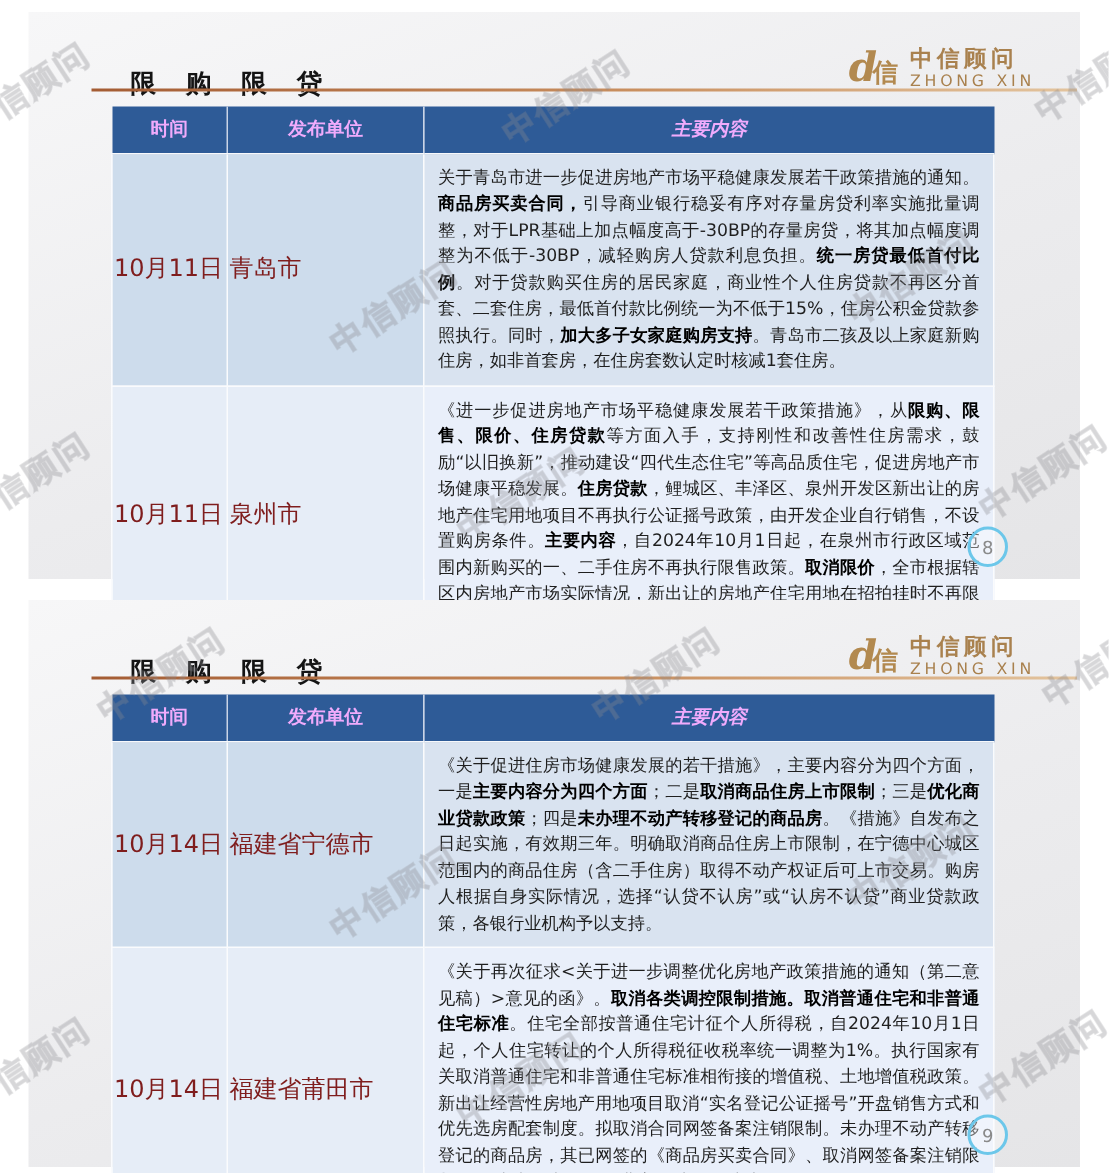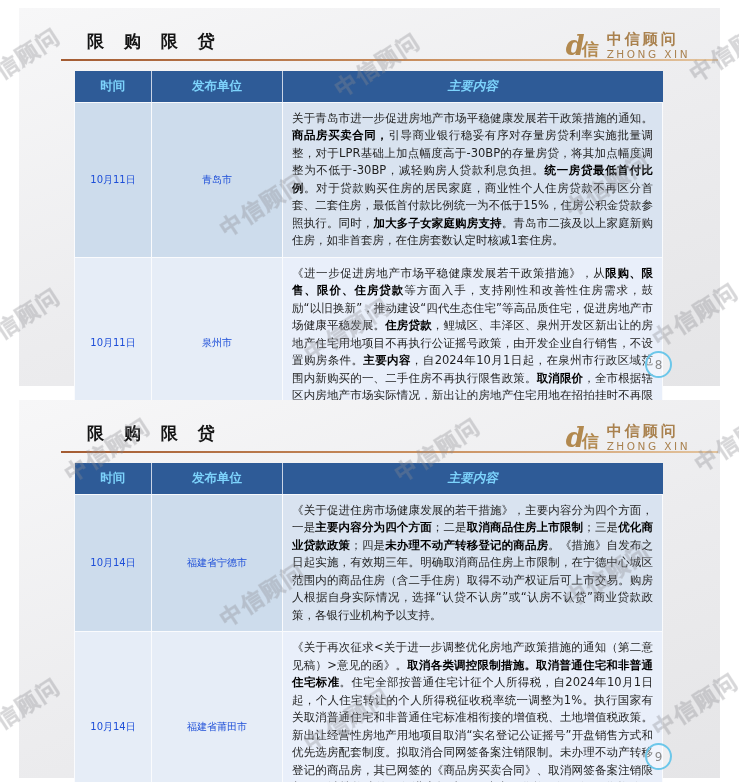--- a/index.html
+++ b/index.html
@@ -6,21 +6,21 @@
   body{
     width:739px;height:782px;position:relative;overflow:hidden;
     background:#ffffff;
     font-family:"DejaVu Sans","Liberation Sans",sans-serif;
   }
   .slide{
     position:absolute;left:19px;width:701px;height:378px;
     background:linear-gradient(160deg,#f7f7f8 0%,#ececee 55%,#e5e5e7 100%);
   }
   .slide-title{
-    position:absolute;top:22px;left:68px;
+    position:absolute;top:36px;left:68px;
     font-size:17px;font-weight:bold;color:#141414;letter-spacing:7px;
   }
   .gold-line{
     position:absolute;top:51px;left:42px;right:2px;height:2px;
     background:linear-gradient(to right,#a45c33,#c98f5f 55%,#e3c49e);
   }
   .logo{
     position:absolute;top:23px;right:30px;display:flex;align-items:center;gap:8px;
   }
   .logo-mark{
@@ -32,28 +32,28 @@
   .logo-cn{font-size:15px;font-weight:bold;color:#a9814e;letter-spacing:3px;}
   .logo-en{font-size:10.5px;color:#a9814e;letter-spacing:2.5px;}
   table.policy-table{
     position:absolute;top:63px;left:55px;width:588px;
     border-collapse:collapse;table-layout:fixed;
   }
   .policy-table col.c-date{width:77px;}
   .policy-table col.c-unit{width:131px;}
   .policy-table col.c-content{width:380px;}
   .policy-table th{
-    background:#2e5b97;color:#7dd3fc;font-size:12.5px;font-weight:bold;
+    background:#2e5b97;color:#f0abfc;font-size:12.5px;font-weight:bold;
     height:29px;border-right:1px solid #c9d4e6;border-bottom:1px solid #f7f9fc;
   }
   .policy-table th:last-child{border-right:none;font-style:italic;}
   .policy-table td{
     border:1px solid #fafbfd;vertical-align:middle;
   }
-  .cell-date,.cell-unit{text-align:center;font-size:10px;color:#1d4ed8;}
+  .cell-date,.cell-unit{text-align:left;font-size:16px;color:#7f1d1d;}
   .cell-content{
     font-size:11.5px;line-height:1.52;color:#1f1f1f;
     padding:7px 9px;text-align:justify;
   }
   .cell-content b{color:#000;}
   .policy-table tbody tr:nth-child(1) .cell-date,
   .policy-table tbody tr:nth-child(1) .cell-unit{background:#cddcec;}
   .policy-table tbody tr:nth-child(1) .cell-content{background:#d9e3f0;}
   .policy-table tbody tr:nth-child(2) .cell-date,
   .policy-table tbody tr:nth-child(2) .cell-unit{background:#e6edf7;}

